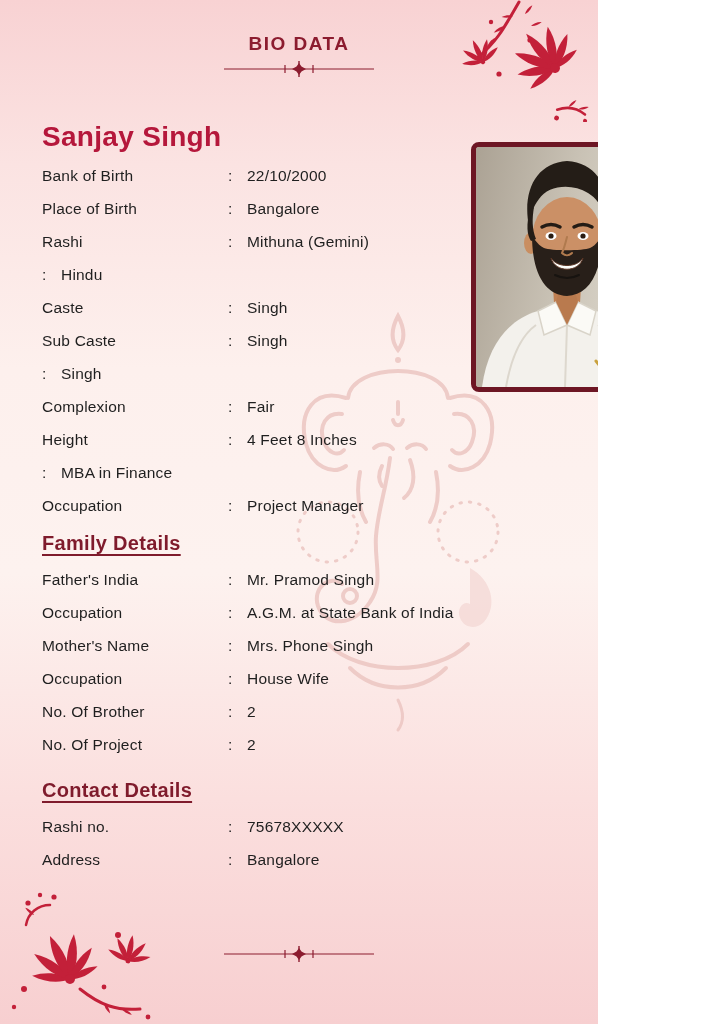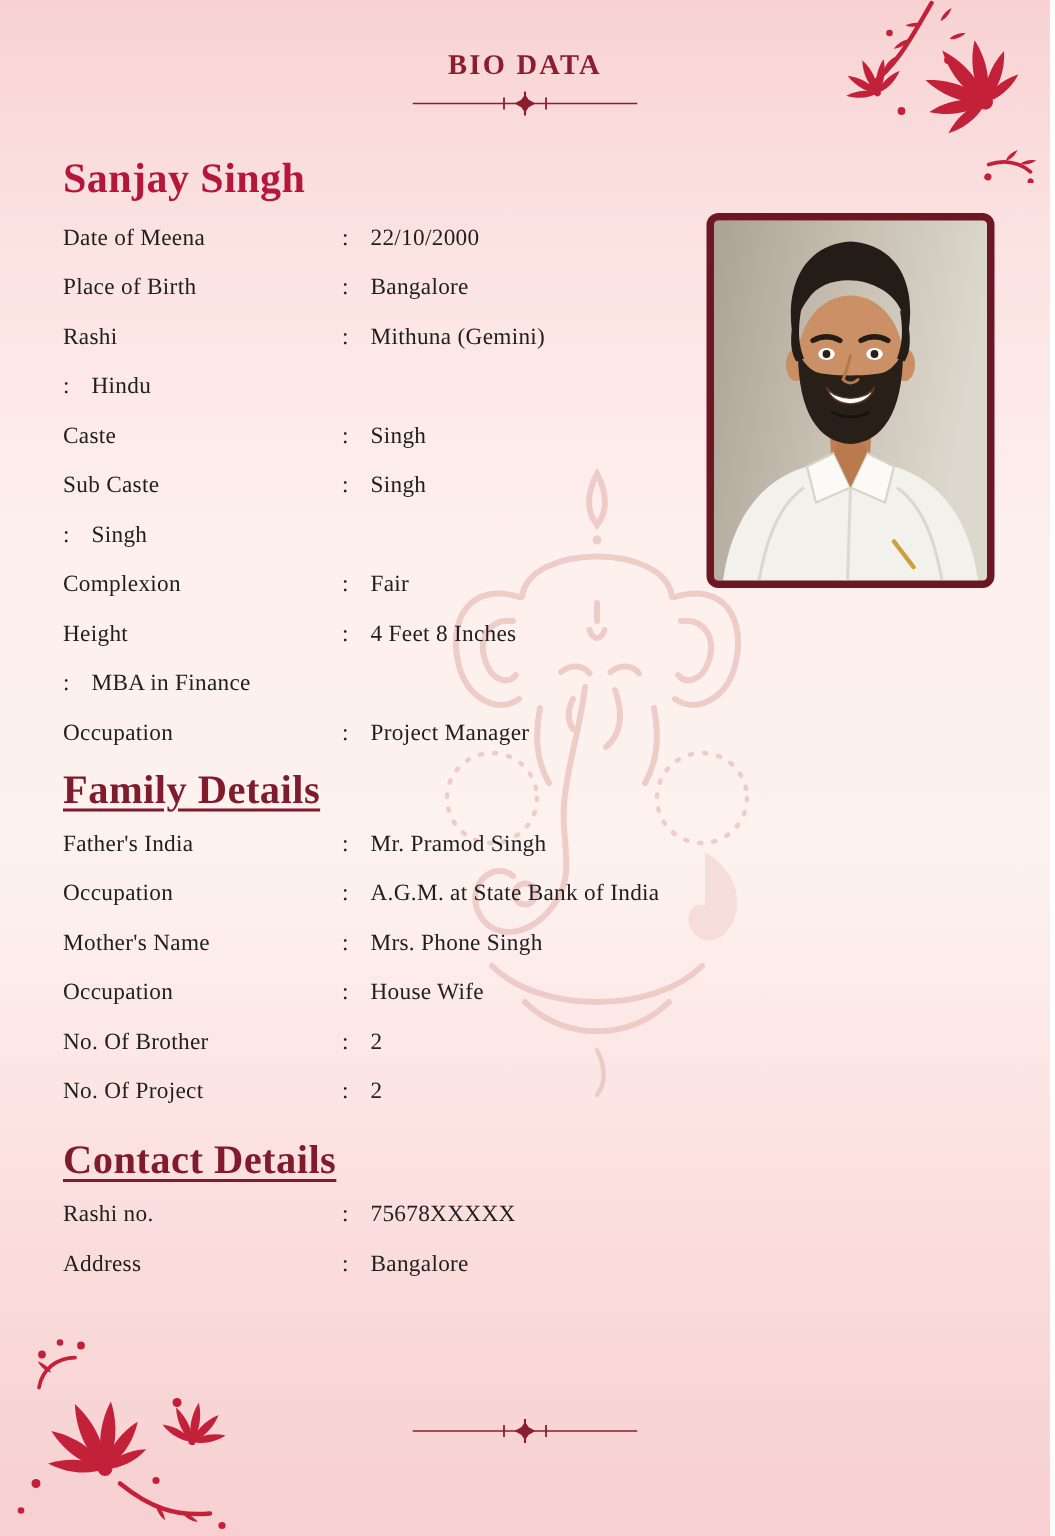--- a/index.html
+++ b/index.html
@@ -1,45 +1,45 @@
 <!DOCTYPE html>
 <html><head>
 <meta charset="utf-8">
 <style>
   html,body { margin:0; padding:0; }
   .page {
     position:relative;
-    width:700px; height:1024px;
+    width:598px; height:1024px;
     overflow:hidden;
     background: linear-gradient(180deg,
       #f8d2d3 0%, #fbe3e2 16%, #fdf0ed 36%,
       #fdf2ef 56%, #fbdfde 78%, #f7cfd0 100%);
-    font-family:Liberation Serif, serif;
+    font-family:Liberation Sans, sans-serif;
     color:#1f1f1f;
   }
   .decor { position:absolute; z-index:1; pointer-events:none; }
   .flower-tr { top:0; right:0; }
   .flower-bl { bottom:0; left:0; }
   .watermark { left:258px; top:296px; opacity:0.85; }
 
   .header { position:relative; z-index:2; text-align:center; padding-top:33px; }
   .title { font-size:19px; font-weight:bold; color:#8c1c2f; letter-spacing:1.5px; }
   .divider-wrap { margin-top:5px; height:18px; }
 
   .content { position:relative; z-index:2; padding:0 42px; }
-  .name { margin:25px 0 12px 0; font-size:28px; line-height:33px; font-weight:bold; color:#b5173b; letter-spacing:0.3px; }
+  .name { margin:42px 0 12px 0; font-size:28px; line-height:33px; font-weight:bold; color:#b5173b; letter-spacing:0.3px; }
 
   .row { display:flex; margin-bottom:12px; font-size:15.5px; line-height:21px; letter-spacing:0.2px; }
   .lbl { width:186px; flex:none; }
   .sep { width:19px; flex:none; }
   .val { flex:1; }
 
   .section-heading {
     margin:14px 0 12px 0;
-    font-size:27px; line-height:27px; font-weight:bold; color:#7f1b2c;
+    font-size:20px; line-height:27px; font-weight:bold; color:#7f1b2c;
     text-decoration:underline; text-decoration-thickness:2px; text-underline-offset:4px;
     letter-spacing:0.3px;
   }
   .section-heading.contact { margin-top:22px; }
 
   .photo-frame {
     position:absolute; z-index:3;
     left:471px; top:142px; width:192px; height:250px;
     box-sizing:border-box;
     border:5px solid #6d1624; border-radius:8px;
@@ -237,21 +237,21 @@
       <path d="M120,214 L133,231" stroke="#c9a23f" stroke-width="3" stroke-linecap="round"></path>
     </svg>
   </div>
 
   <div class="content">
     <h1 class="name">Sanjay Singh</h1>
 
     <div class="rows">
 
         <div class="row">
-          <span class="lbl">Date of Meena</span>
+          <span class="lbl">Bank of Birth</span>
           <span class="sep">:</span>
           <span class="val">22/10/2000</span>
         </div>
 
         <div class="row">
           <span class="lbl">Place of Birth</span>
           <span class="sep">:</span>
           <span class="val">Bangalore</span>
         </div>
 

